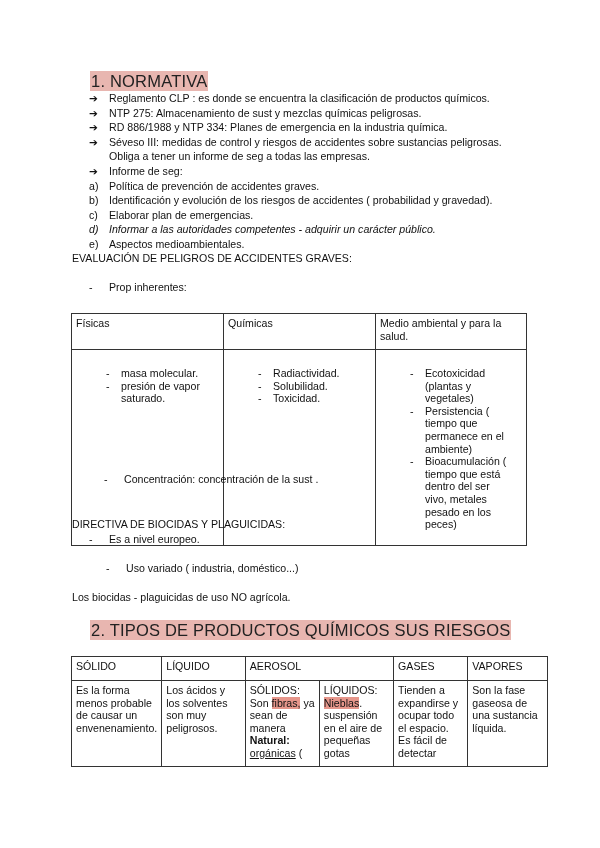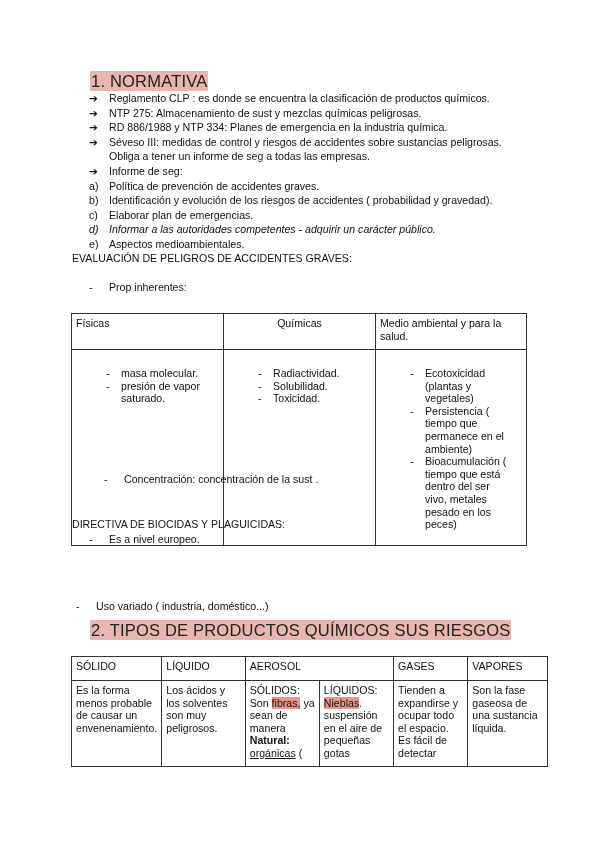--- a/index.html
+++ b/index.html
@@ -43,21 +43,21 @@
     <div class="line" style="left:89px; top:237px;"><span class="bullet">e)</span><span>Aspectos medioambientales.</span></div>
   </div>
 
   <div class="line" style="left:72px; top:251px;">EVALUACIÓN DE PELIGROS DE ACCIDENTES GRAVES:</div>
   <div class="line" style="left:89px; top:280px;"><span class="bullet">-</span><span>Prop inherentes:</span></div>
 
   <table style="left:71px; top:313px; width:456px;">
     <tbody>
         <tr style="height:36px;">
       <td style="width:143px;">Físicas</td>
-      <td style="width:143px;text-align:center;">Químicas</td>
+      <td style="width:143px;">Químicas</td>
       <td>Medio ambiental y para la salud.</td>
     </tr>
     <tr style="height:138px;">
       <td style="padding-top:6px;">
         <ul class="dash" style="padding-left:8px;">
           <li>masa molecular.</li>
           <li>presión de vapor saturado.</li>
         </ul>
       </td>
       <td style="padding-top:6px;">
@@ -75,21 +75,22 @@
         </ul>
       </td>
     </tr>
   </tbody>
     </table>
 
   <div class="line" style="left:89px; top:472px;margin-left:15px;"><span class="bullet">-</span><span>Concentración: concentración de la sust .</span></div>
 
   <div class="line" style="left:72px; top:517px;">DIRECTIVA DE BIOCIDAS Y PLAGUICIDAS:</div>
   <div class="line" style="left:89px; top:532px;"><span class="bullet">-</span><span>Es a nivel europeo.</span></div>
-  <div class="line" style="left:76px; top:561px;margin-top:38px;"><span class="bullet">-</span><span>Uso variado ( industria, doméstico...)</span></div>
+  <div class="line" style="left:106px; top:561px;"><span class="bullet">-</span><span>Uso variado ( industria, doméstico...)</span></div>
+  <div class="line" style="left:72px; top:590px;">Los biocidas - plaguicidas de uso NO agrícola.</div>
 
   <div class="h1" style="left:90px; top:620px;">2. TIPOS DE PRODUCTOS QUÍMICOS  SUS RIESGOS</div>
 
   <table style="left:71px; top:656px; width:477px;">
     <tbody>
         <tr style="height:24px;">
       <td style="width:76px;">SÓLIDO</td>
       <td style="width:76px;">LÍQUIDO</td>
       <td colspan="2">AEROSOL</td>
       <td style="width:66px;">GASES</td>

